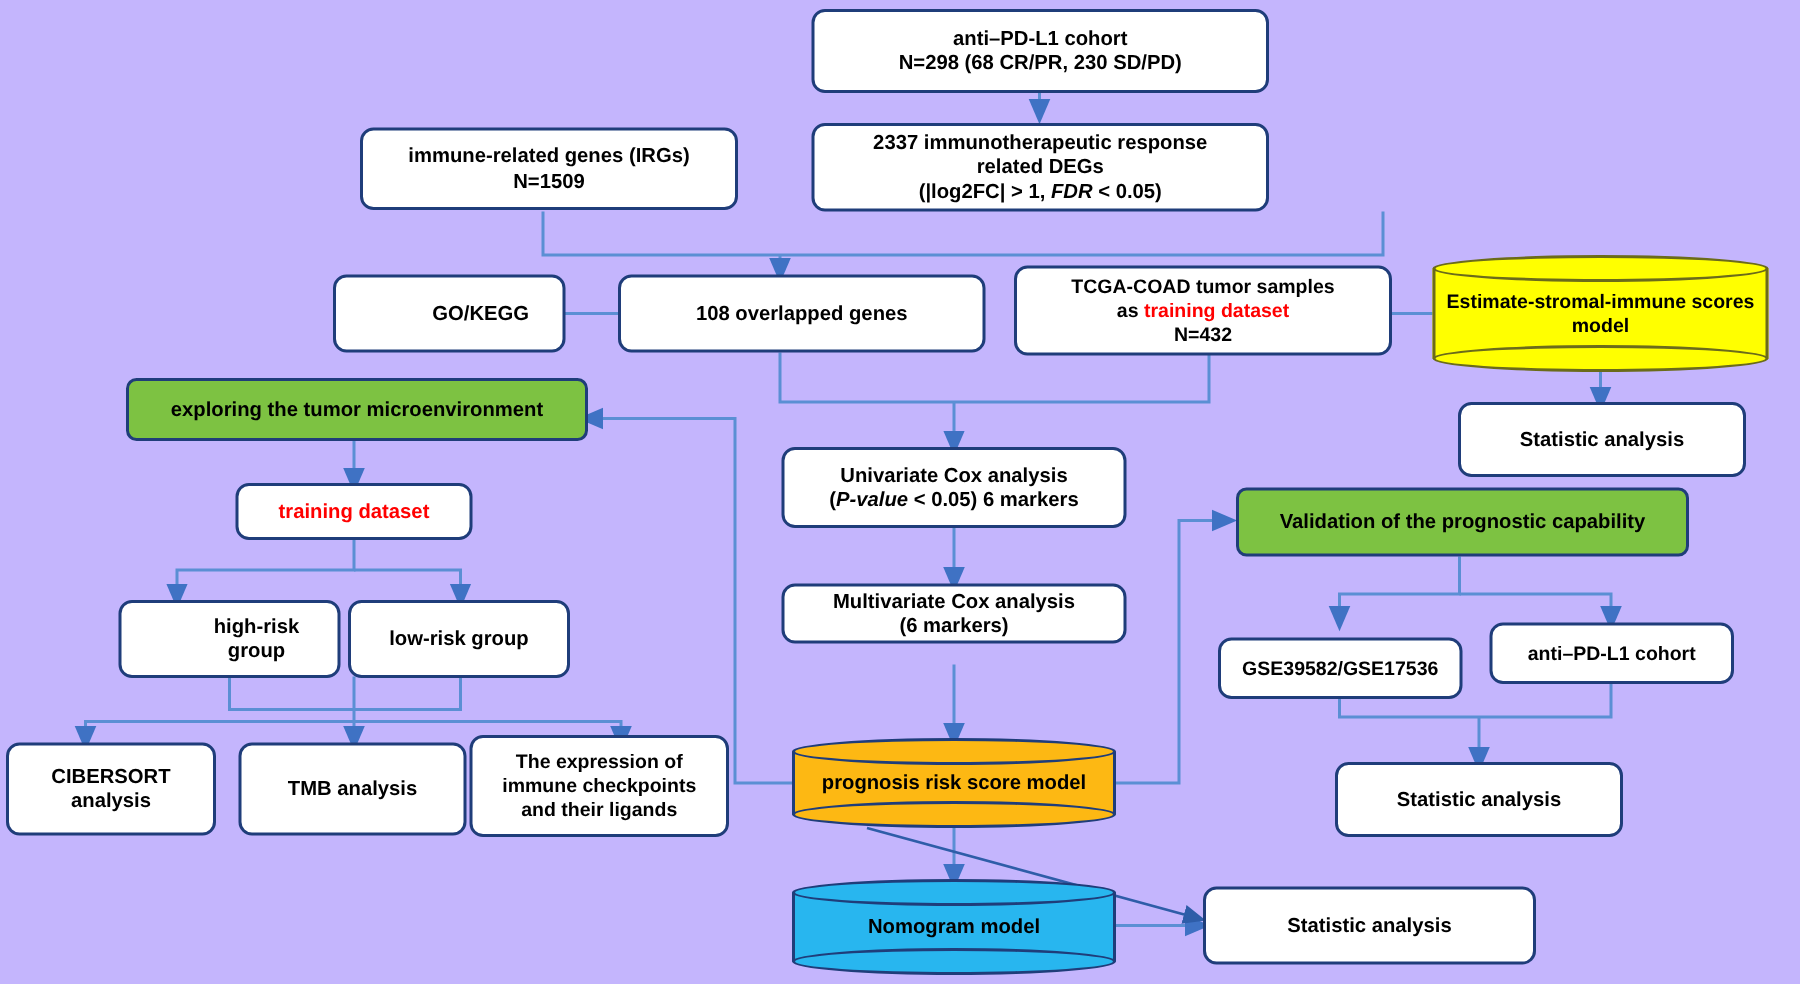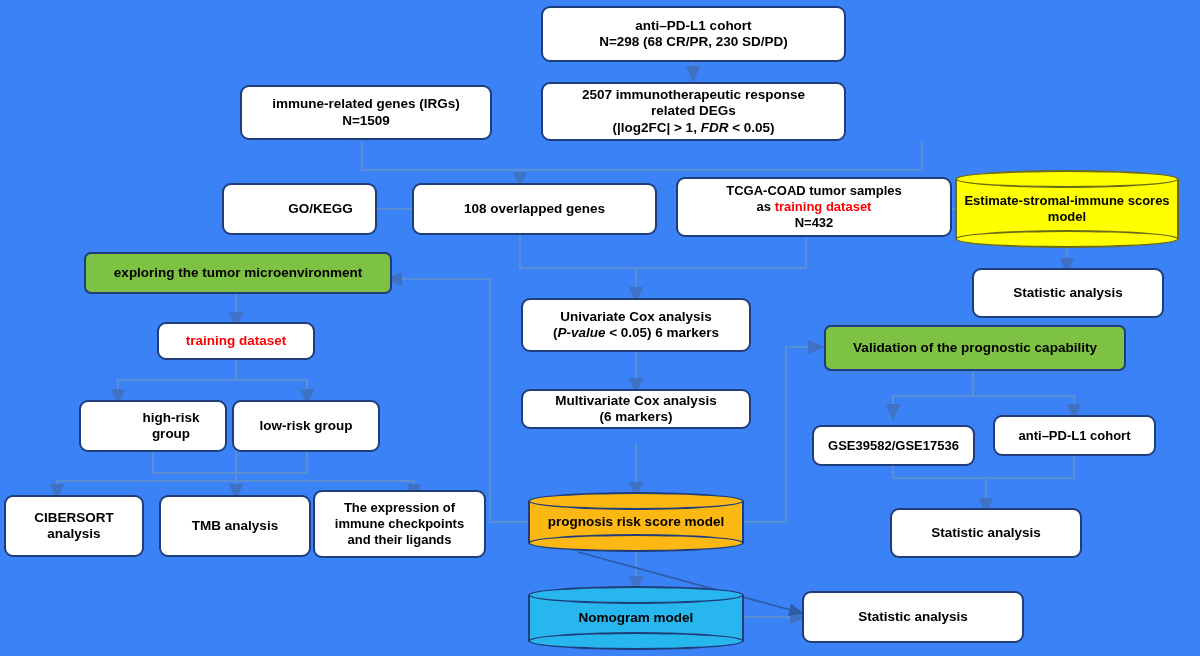--- a/index.html
+++ b/index.html
@@ -7,21 +7,21 @@
     padding: 0;
     background: #ffffff;
   }
   body {
     font-family: "Liberation Sans", sans-serif;
   }
   #canvas {
     position: relative;
     width: 1200px;
     height: 656px;
-    background: #3b82f6;
+    background: #c4b5fd;
     overflow: hidden;
   }
   #edges {
     position: absolute;
     left: 0;
     top: 0;
     width: 1200px;
     height: 656px;
     pointer-events: none;
   }
@@ -167,42 +167,42 @@
 
   <div class="node" style="left:541px; top:6px; width:305px; height:56px; font-size:13.5px;">
     <div class="inner">
       <div>anti–PD-L1 cohort</div>
       <div>N=298 (68 CR/PR, 230 SD/PD)</div>
     </div>
   </div>
 
   <div class="node" style="left:541px; top:82px; width:305px; height:59px; font-size:13.5px;">
     <div class="inner">
-      <div>2507 immunotherapeutic response</div>
+      <div>2337 immunotherapeutic response</div>
       <div>related DEGs</div>
       <div><span>(|log2FC| &gt; 1, </span><span class="ital">FDR</span><span> &lt; 0.05)</span></div>
     </div>
   </div>
 
   <div class="node" style="left:240px; top:85px; width:252px; height:55px; font-size:13.5px;">
     <div class="inner">
       <div>immune-related genes (IRGs)</div>
       <div>N=1509</div>
     </div>
   </div>
 
   <div class="node" style="left:222px; top:183px; width:155px; height:52px; font-size:13.5px;padding-left:48px;">
     <div class="inner">GO/KEGG</div>
   </div>
 
   <div class="node" style="left:412px; top:183px; width:245px; height:52px; font-size:13.5px;">
     <div class="inner">108 overlapped genes</div>
   </div>
 
-  <div class="node" style="left:676px; top:177px; width:276px; height:60px; font-size:13px;">
+  <div class="node" style="left:676px; top:177px; width:252px; height:60px; font-size:13px;">
     <div class="inner">
       <div>TCGA-COAD tumor samples</div>
       <div><span>as </span><span class="red-text">training dataset</span></div>
       <div>N=432</div>
     </div>
   </div>
 
   <div class="cyl yellow" style="left:955px; top:170px; width:224px; height:78px;">
     <div class="bot"></div>
     <div class="body"></div>

